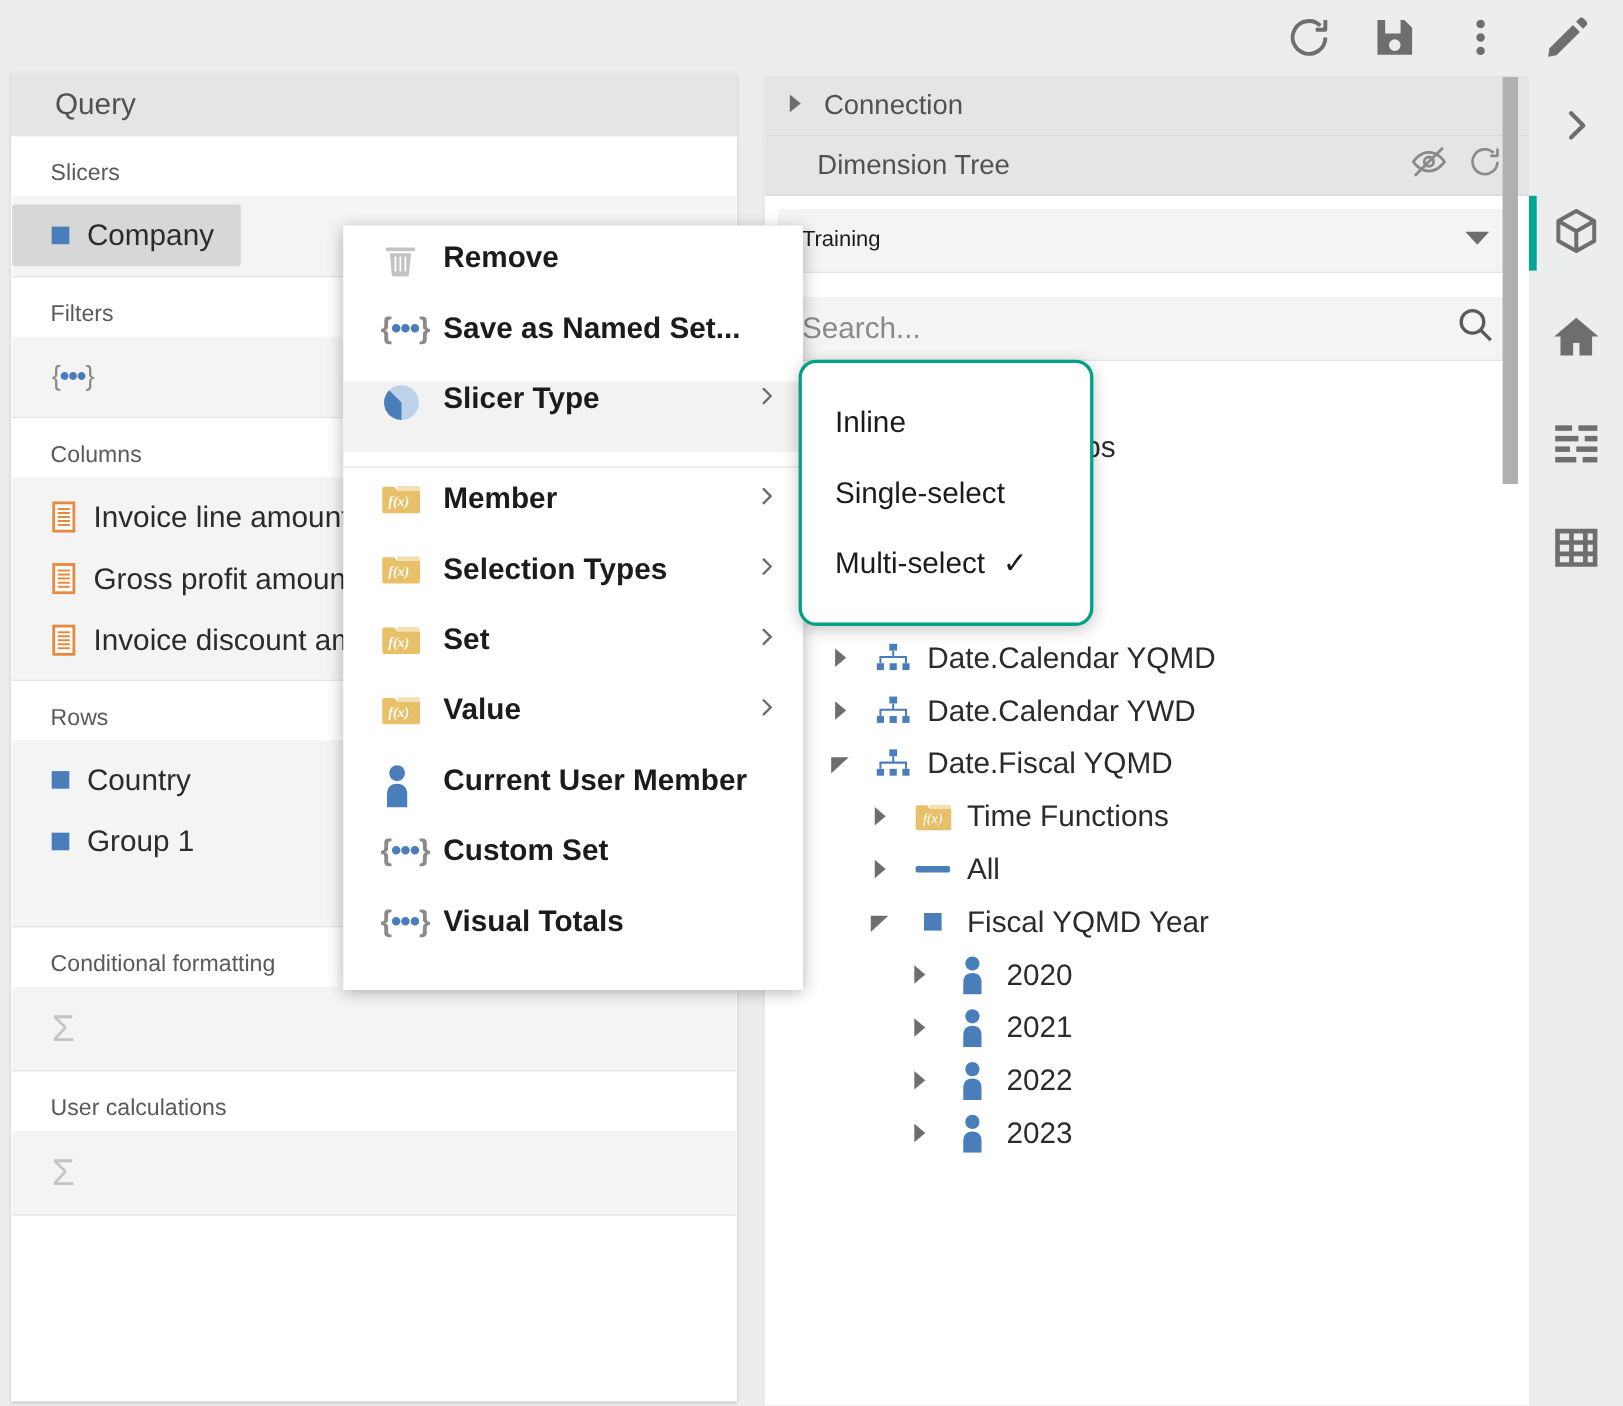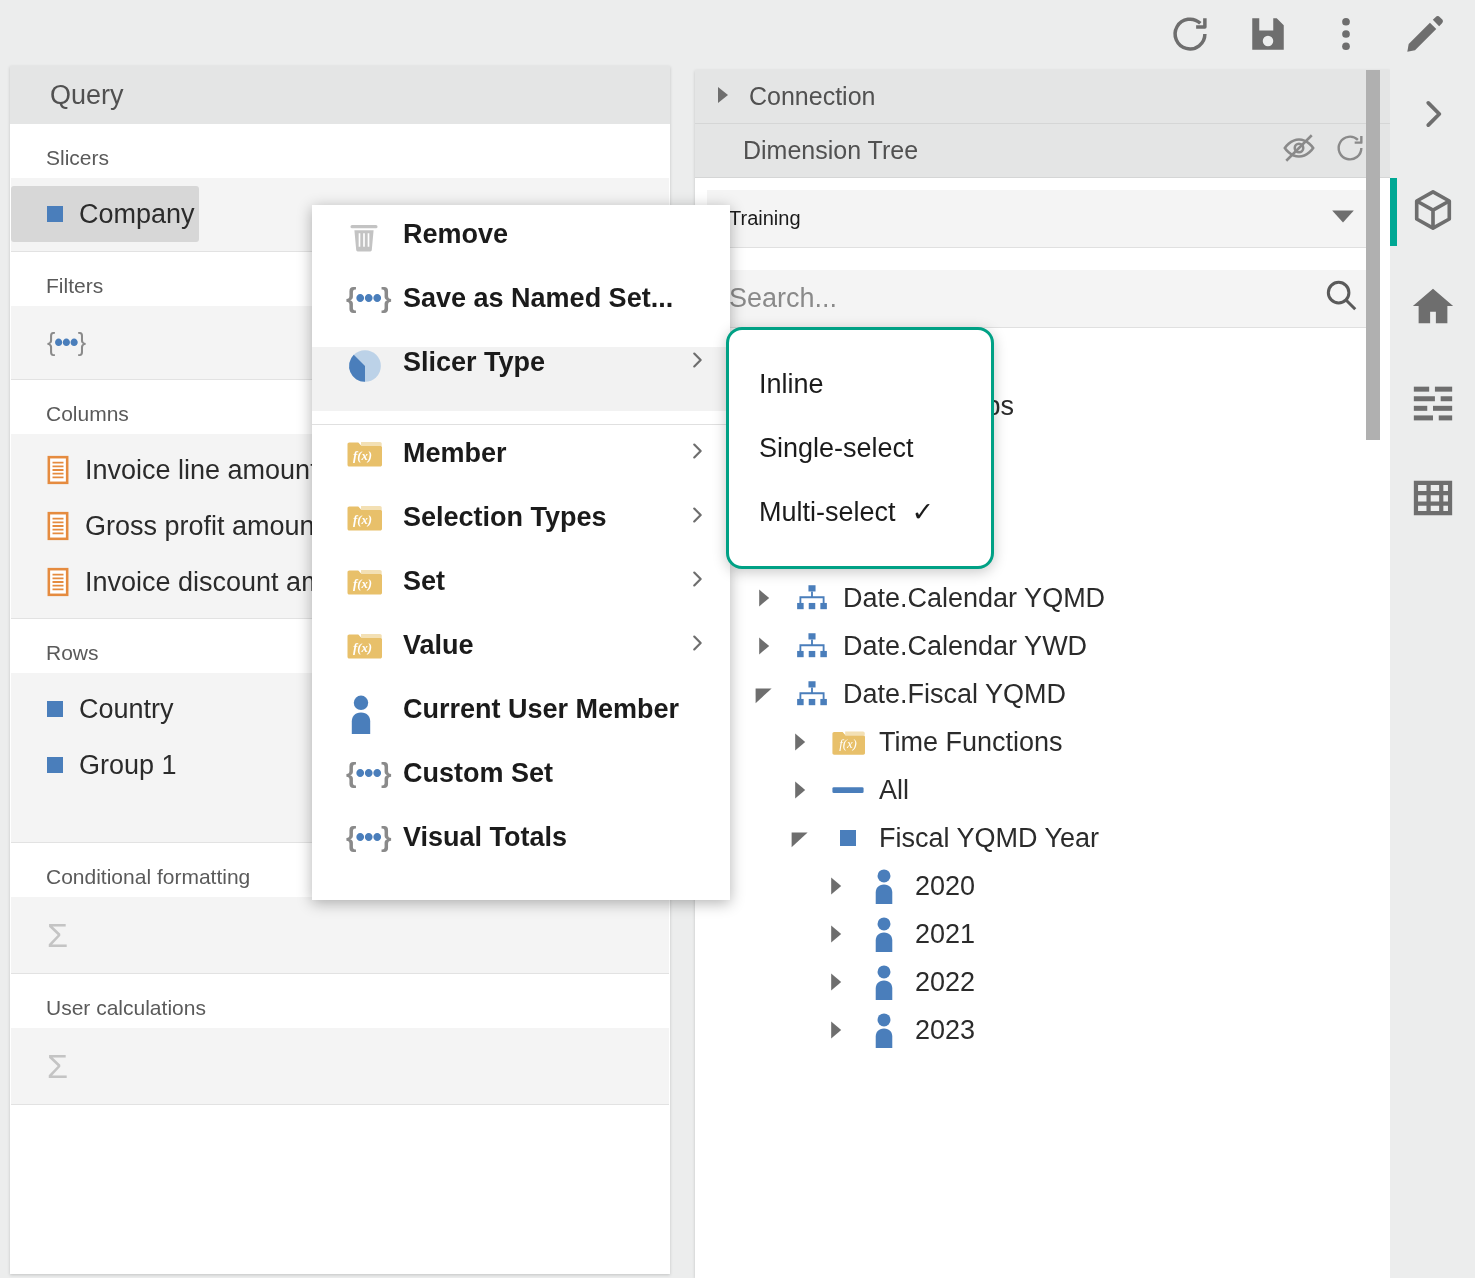--- a/index.html
+++ b/index.html
@@ -42,21 +42,21 @@
     font-size: 21px; color: #5a5a5a; padding: 22px 0 8px 36px;
   }
   .q-box {
     margin: 0 1px; background: #f4f4f4; border-bottom: 1px solid #e2e2e2;
     padding: 8px 0 8px 0; min-height: 74px;
   }
   .q-box.tall { min-height: 172px; }
   .q-box.rows { min-height: 170px; }
   .q-item {
     display: flex; align-items: center; gap: 16px;
-    height: 56px; padding: 0 4px 0 36px; font-size: 27px; color: #2b2b2b;
+    height: 56px; padding: 0 24px 0 36px; font-size: 27px; color: #2b2b2b;
     width: fit-content; border-radius: 3px;
   }
   .q-item.selected { background: #d7d7d7; }
   .sq-blue { width: 16px; height: 16px; background: #4a7ebb; display: inline-block; }
   .brace { color: #8a8a8a; font-size: 25px; letter-spacing: -1px; }
   .brace b { color: #4a7ebb; }
   .sigma { font-size: 34px; color: #c4c4c4; padding-left: 36px; line-height: 60px; }
   .meas-icon { width: 22px; height: 30px; flex: 0 0 auto; }
 
   

